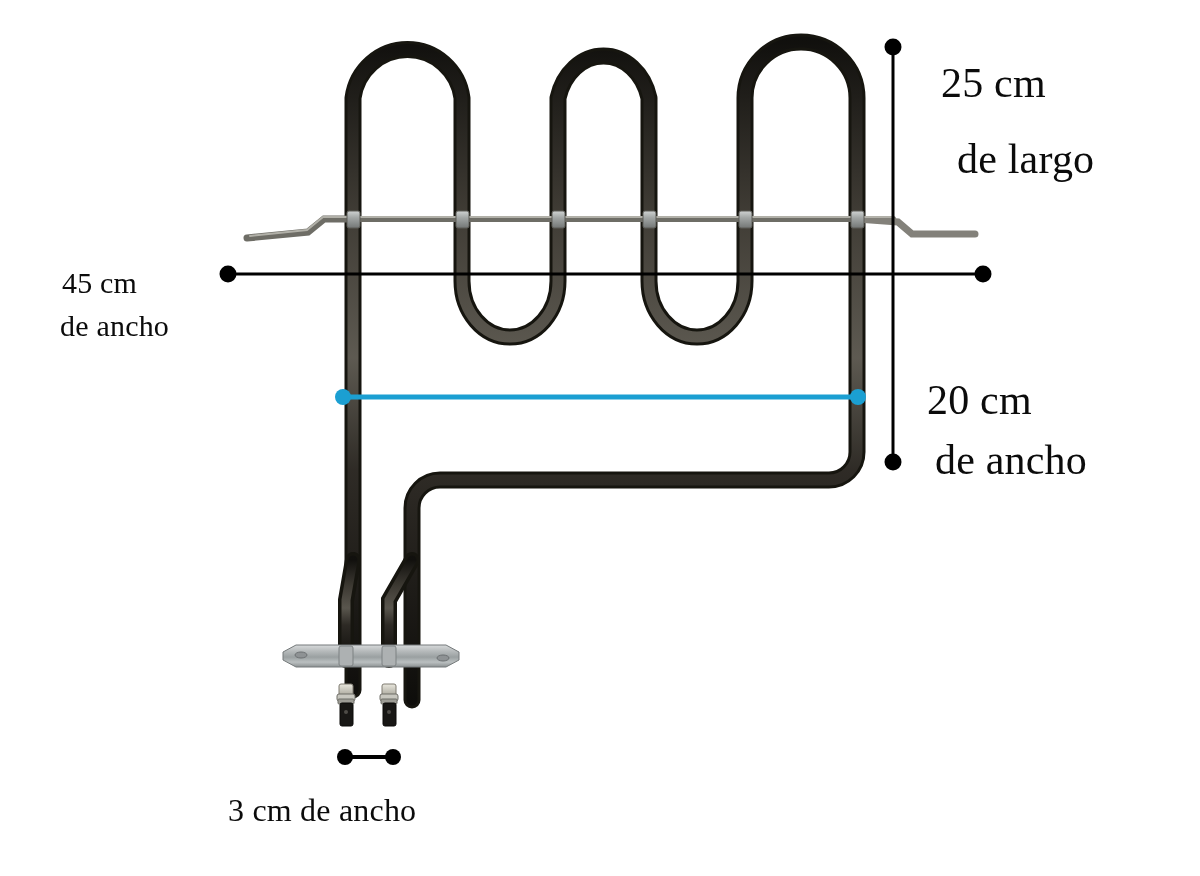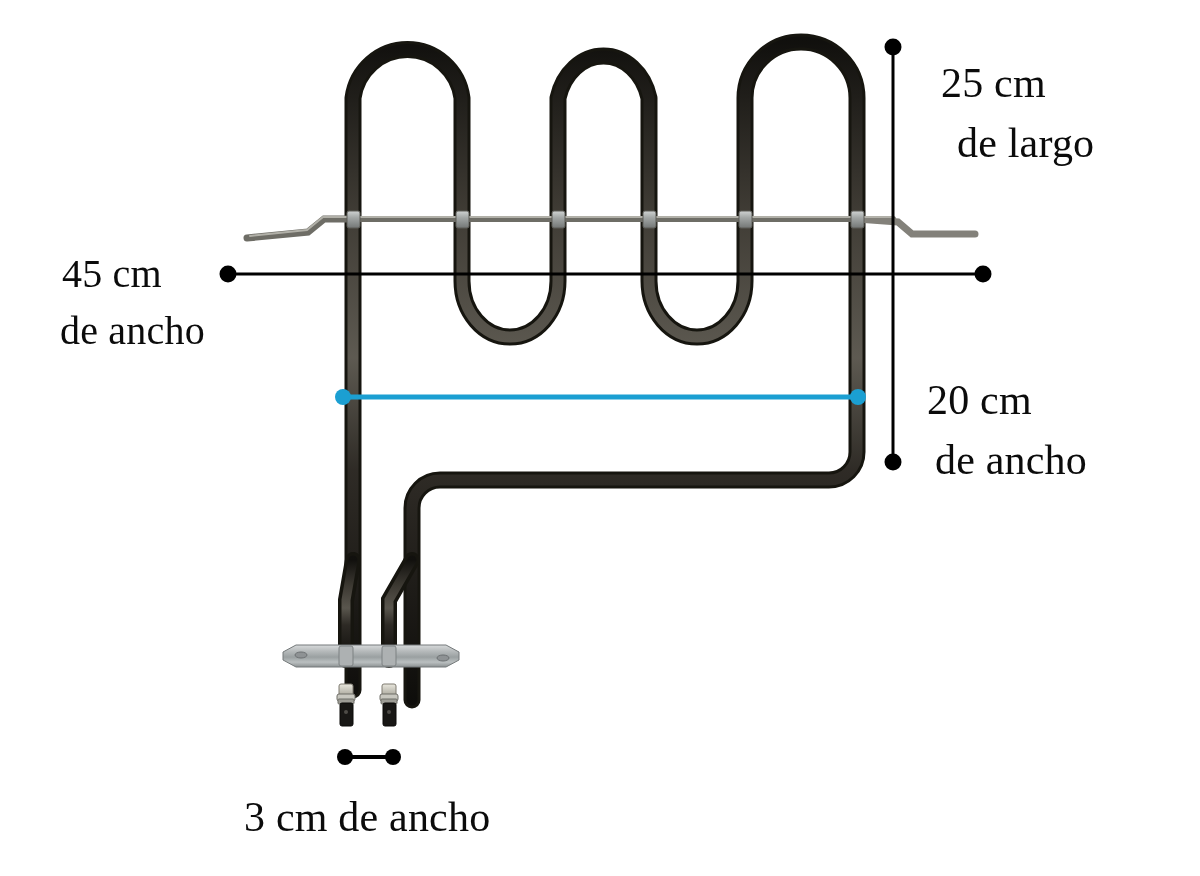--- a/index.html
+++ b/index.html
@@ -34,37 +34,37 @@
     letter-spacing: 0.2px;
   }
   .dim-label .l1, .dim-label .l2 {
     display: block;
   }
   #label-25 {
     left: 941px;
     top: 54px;
     font-size: 42px;
   }
-  #label-25 .l2 { text-indent: 16px; }
+  #label-25 .l2 { text-indent: 16px; margin-top: 16px; }
   #label-45 {
     left: 60px;
-    top: 246px;
-    font-size: 40px;
+    top: 262px;
+    font-size: 30px;
   }
   #label-45 .l1 { text-indent: 2px; }
   #label-30 {
     left: 927px;
     top: 371px;
     font-size: 42px;
   }
   #label-30 .l2 { text-indent: 8px; }
   #label-3 {
-    left: 244px;
+    left: 228px;
     top: 788px;
-    font-size: 42px;
+    font-size: 32px;
   }
 </style>
 </head>
 <body>
 
 <div id="stage">
 
   <svg id="scene" viewBox="0 0 1200 876" xmlns="http://www.w3.org/2000/svg">
     <defs>
       <linearGradient id="tubeGrad" x1="0" y1="0" x2="1" y2="0">

